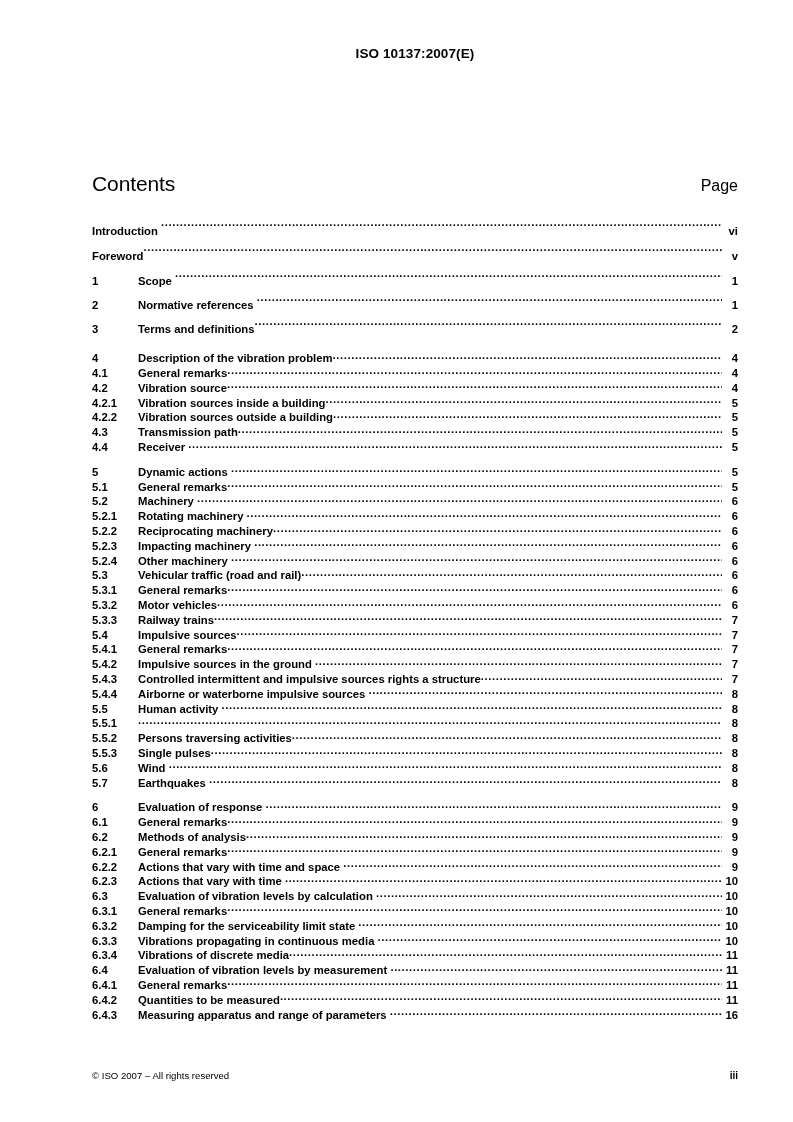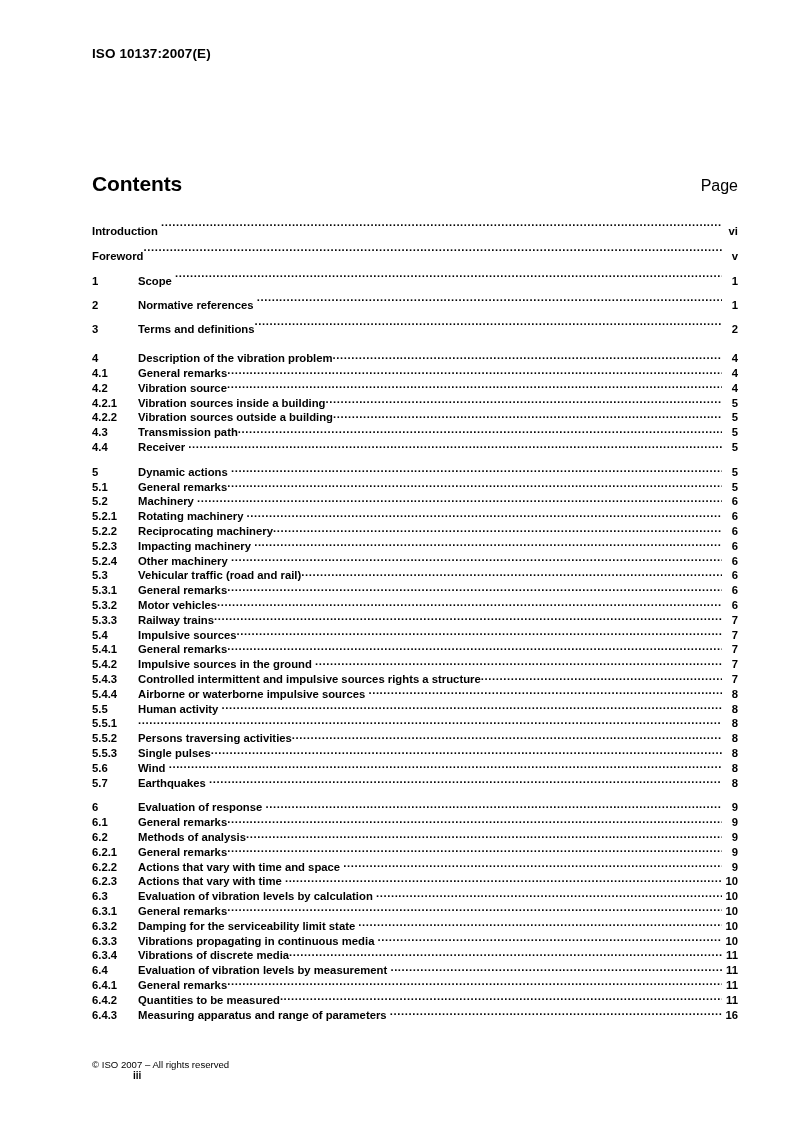--- a/index.html
+++ b/index.html
@@ -20,39 +20,39 @@
     background: #ffffff;
     overflow: hidden;
   }
 
   
   .doc-header {
     position: absolute;
     top: 46px;
     left: 92px;
     width: 646px;
-    text-align: left;
+    text-align: center;
     font-size: 13.5px;
     font-weight: bold;
     letter-spacing: 0.1px;
   }
 
   
   .contents-head {
     position: absolute;
     top: 172px;
     left: 92px;
     width: 646px;
     display: flex;
     align-items: baseline;
     justify-content: space-between;
   }
   .contents-title {
     font-size: 21px;
-    font-weight: bold;
+    font-weight: normal;
     letter-spacing: -0.1px;
   }
   .page-word {
     font-size: 16px;
     font-weight: normal;
   }
 
   
   .toc {
     position: absolute;
@@ -114,21 +114,20 @@
   
   .doc-footer {
     position: absolute;
     bottom: 41px;
     left: 92px;
     width: 646px;
     display: flex;
     align-items: baseline;
     justify-content: space-between;
     font-size: 9.6px;
-    flex-direction: column;
   }
   .footer-left { font-weight: normal; }
   .footer-right { font-weight: bold; font-size: 10px; padding-left: 41px; }
 </style>
 </head>
 <body>
 
 <div class="page">
 
   <div class="doc-header">ISO 10137:2007(E)</div>

